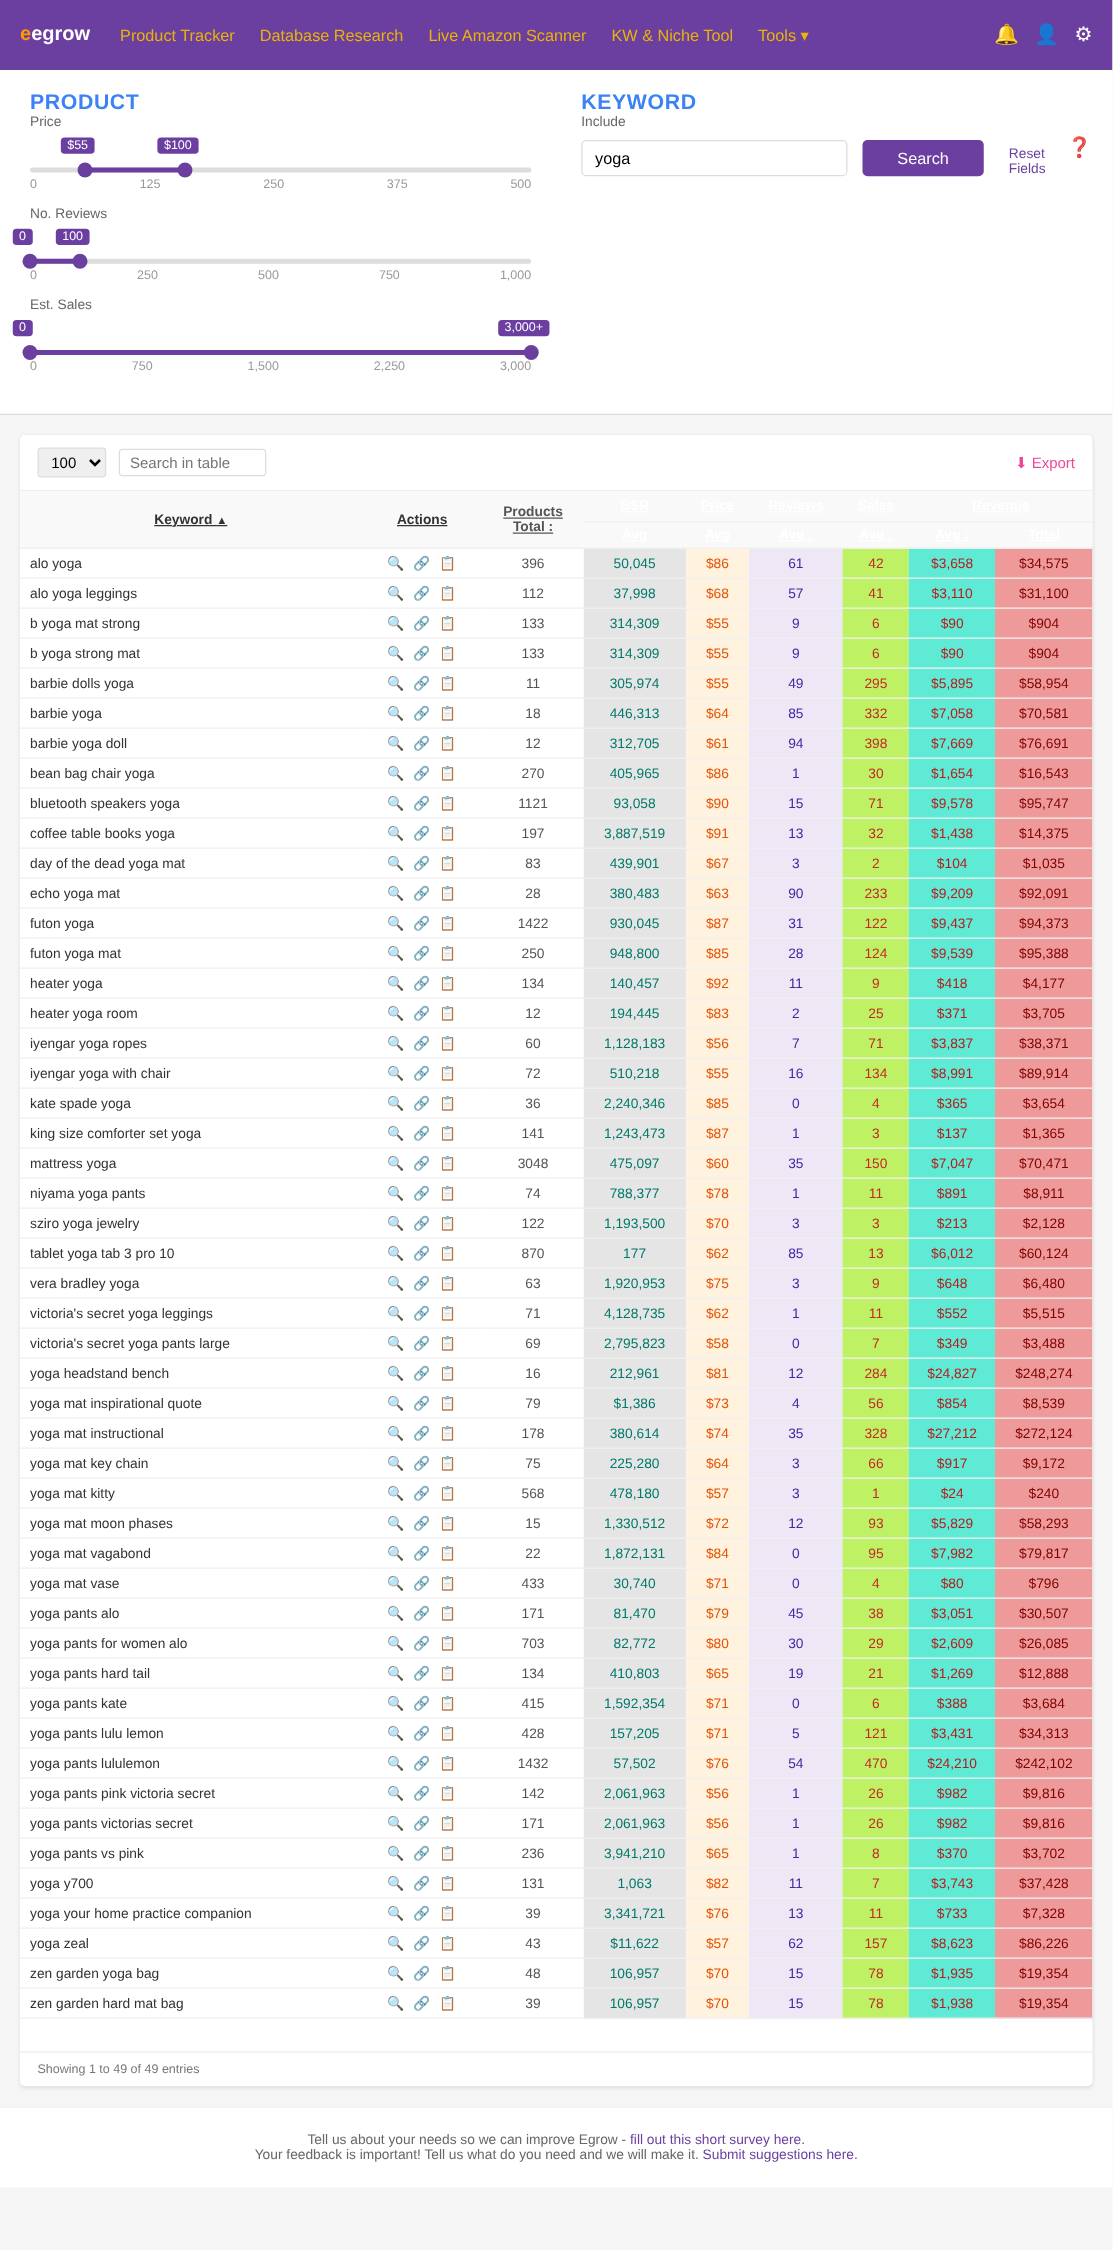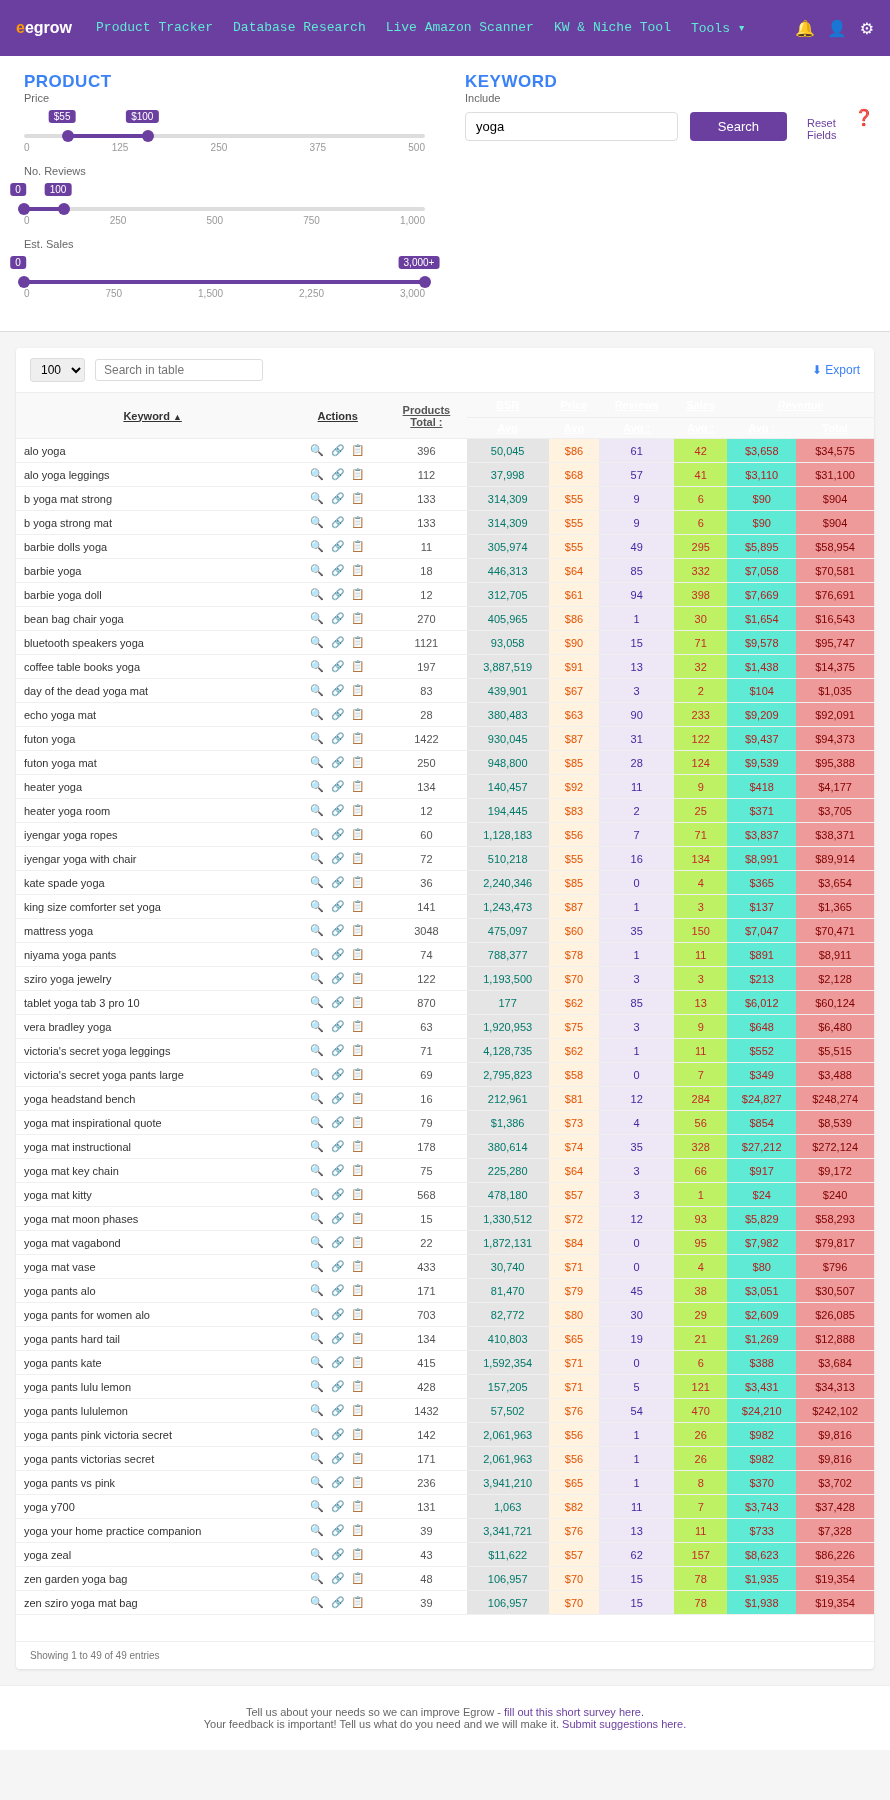--- a/index.html
+++ b/index.html
@@ -14,21 +14,21 @@
       height: 56px;
     }
     .navbar-logo {
       color: #fff;
       font-weight: bold;
       font-size: 16px;
       margin-right: 24px;
     }
     .navbar-logo span { color: #f90; }
     .nav-links { display: flex; gap: 20px; flex: 1; }
-    .nav-link { color: #5eead4; font-size: 13px; text-decoration: none; cursor: pointer; font-family: Liberation Mono, monospace; }
+    .nav-link { color: #eab308; font-size: 13px; text-decoration: none; cursor: pointer; }
     .nav-icons { display: flex; gap: 12px; align-items: center; color: #fff; font-size: 16px; }
 
     
     .filter-panel {
       background: #fff;
       padding: 16px 24px 20px;
       border-bottom: 1px solid #ddd;
     }
     .filter-row { display: flex; gap: 40px; }
     .filter-col { flex: 1; }
@@ -108,27 +108,27 @@
       border: 1px solid #ddd;
       border-radius: 3px;
       padding: 3px 6px;
       font-size: 12px;
     }
     .table-search {
       border: 1px solid #ddd;
       border-radius: 3px;
       padding: 3px 8px;
       font-size: 12px;
-      width: 168px;
+      width: 118px;
     }
     .export-btn {
       margin-left: auto;
       background: none;
       border: none;
-      color: #3b82f6;
+      color: #ec4899;
       font-size: 12px;
       cursor: pointer;
     }
 
     .data-table { width: 100%; border-collapse: collapse; font-size: 11px; }
     .data-table thead tr:first-child th { padding: 6px 4px; font-size: 11px; }
     .data-table th { background: #f9f9f9; border-bottom: 1px solid #eee; padding: 4px 4px; text-align: center; font-weight: 600; text-decoration: underline; }
     .data-table td { padding: 5px 4px; border-bottom: 1px solid #f0f0f0; text-align: center; }
     .col-keyword { text-align: left !important; padding-left: 8px !important; color: #333; }
     .col-actions { text-align: center; }
@@ -1030,21 +1030,21 @@
       </td>
       <td class="products-col">48</td>
       <td class="td-bsr">106,957</td>
       <td class="td-price">$70</td>
       <td class="td-reviews">15</td>
       <td class="td-sales">78</td>
       <td class="td-revenue-avg">$1,935</td>
       <td class="td-revenue-total">$19,354</td>
     </tr>
         <tr>
-      <td class="col-keyword">zen sziro yoga mat bag</td>
+      <td class="col-keyword">zen garden hard mat bag</td>
       <td class="col-actions">
         <span class="action-icon">🔍</span>
         <span class="action-icon">🔗</span>
         <span class="action-icon">📋</span>
       </td>
       <td class="products-col">39</td>
       <td class="td-bsr">106,957</td>
       <td class="td-price">$70</td>
       <td class="td-reviews">15</td>
       <td class="td-sales">78</td>

